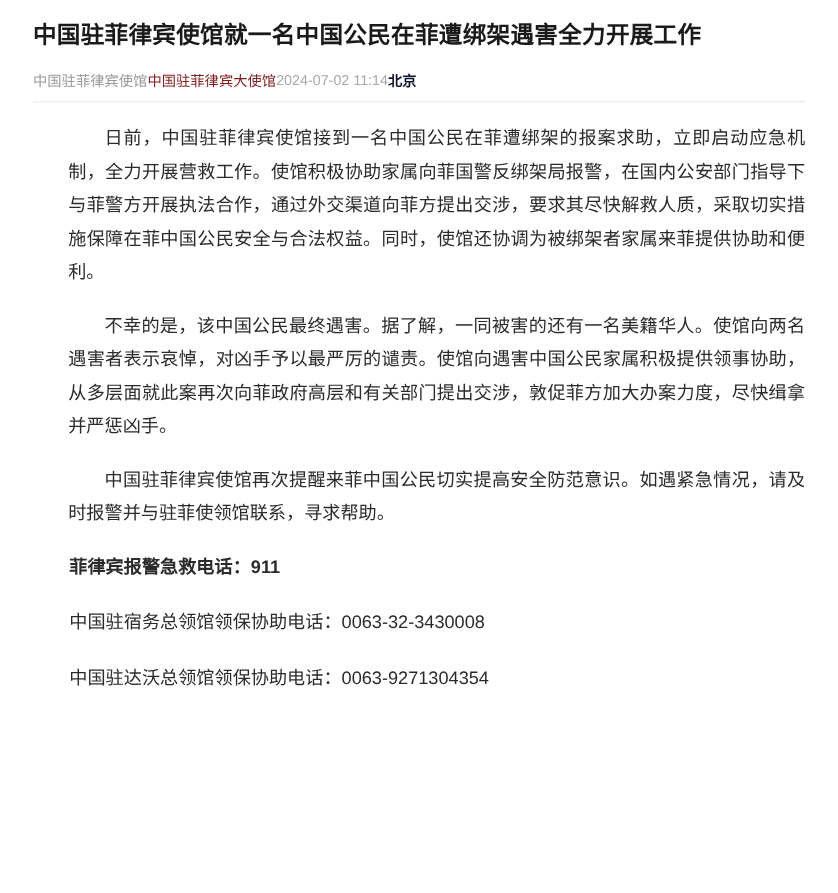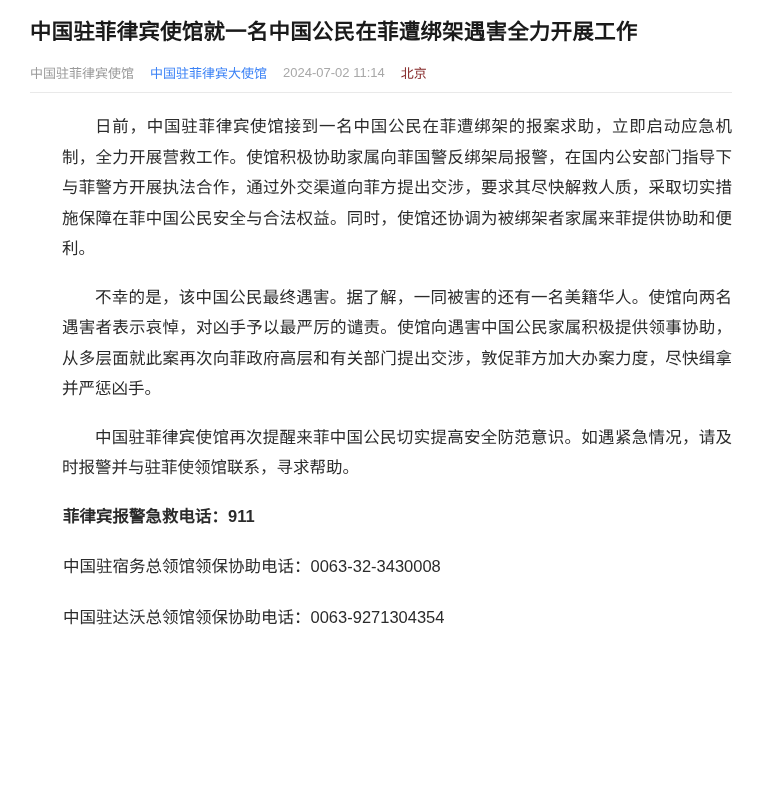--- a/index.html
+++ b/index.html
@@ -30,38 +30,39 @@
     line-height: 1.35;
     font-weight: bold;
     color: #1a1a1a;
     letter-spacing: 0.2px;
     margin: 0 0 16px 0;
     padding: 0;
   }
   .meta {
     display: flex;
     align-items: center;
-    gap: 16px;
+    gap: 0;
     font-size: 13px;
     color: #9a9a9a;
     margin-bottom: 10px;
     white-space: nowrap;
   }
   .meta .source-primary {
     color: #9a9a9a;
   }
   .meta .source-secondary {
-    color: #3b82f6;
+    color: #7f1d1d;
   }
   .meta .timestamp {
     color: #a8a8a8;
     text-align: center;
   }
   .meta .location {
-    color: #7f1d1d;
+    color: #0f172a;
+    font-weight: bold;
   }
   .divider {
     height: 1px;
     background: #e9e9e9;
     margin: 6px 0 18px 0;
     border: none;
   }
   .body-text p {
     font-size: 16.5px;
     line-height: 1.85;

